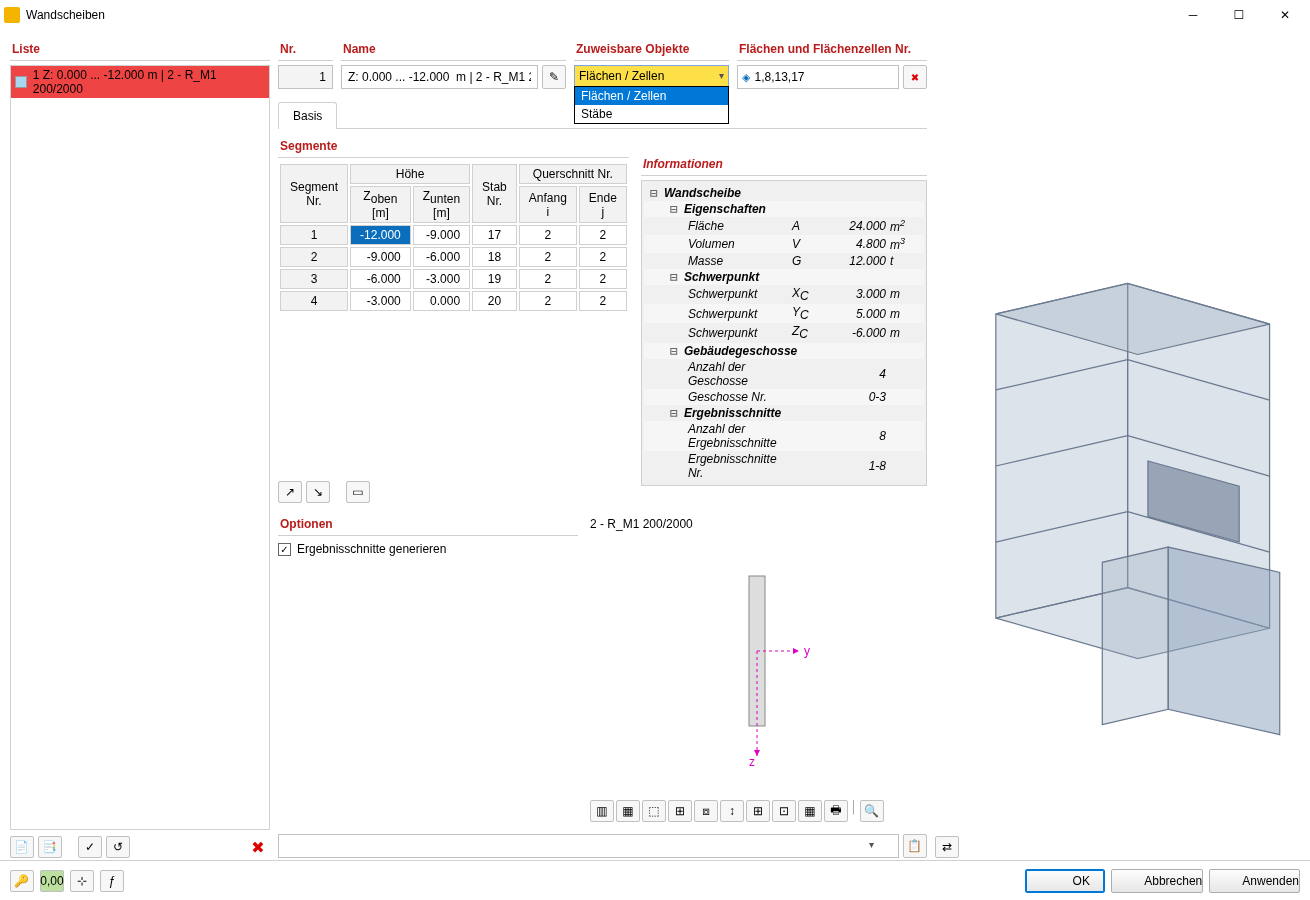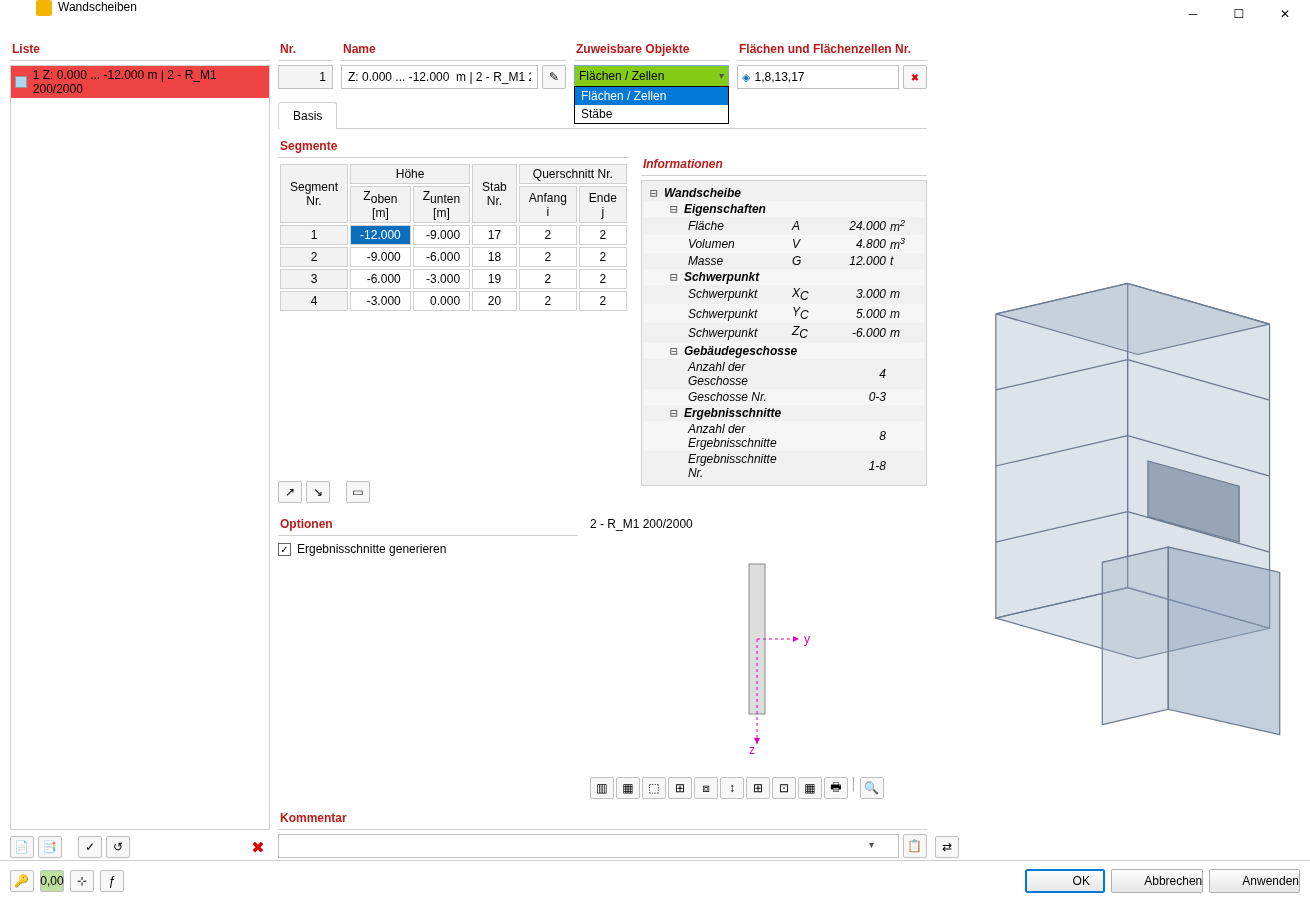--- a/index.html
+++ b/index.html
@@ -1,17 +1,17 @@
 <!DOCTYPE html>
 <html><head>
 <meta charset="utf-8">
 <style>
 * { box-sizing: border-box; margin: 0; padding: 0; font-family: "Segoe UI", Tahoma, sans-serif; font-size: 12px; }
 body { background: #fff; width: 1310px; height: 900px; display: flex; flex-direction: column; overflow: hidden; }
-.titlebar { height: 30px; display: flex; align-items: flex-start; padding: 0 2px 0 20px; margin-left: 16px; }
+.titlebar { height: 30px; display: flex; align-items: center; padding: 0 2px 0 4px; }
 .titlebar .icon { width: 16px; height: 16px; margin-right: 6px; background: #f5b400; border-radius: 2px; }
 .titlebar .title { flex: 1; }
 .titlebar .ctrl { width: 46px; height: 28px; display: flex; align-items: center; justify-content: center; font-size: 12px; font-family: Arial; }
 .main { flex: 1; display: flex; padding: 8px 10px 2px 10px; gap: 8px; min-height: 0; }
 .left { width: 260px; display: flex; flex-direction: column; }
 .center { flex: 1; display: flex; flex-direction: column; min-width: 0; }
 .section-title { color: #b91c1c; font-weight: 600; padding: 4px 2px; border-bottom: 1px solid #d0d0d0; }
 .list-box { flex: 1; border: 1px solid #d0d0d0; background: #fff; margin-top: 4px; overflow: auto; }
 .list-item { display: flex; align-items: center; padding: 2px 4px; cursor: pointer; }
 .list-item.selected { background: #ef4444; justify-content: space-between; }
@@ -23,21 +23,21 @@
 .top-nr { width: 55px; }
 .top-name { flex: 1; }
 .top-assign { width: 155px; }
 .top-surfnr { width: 190px; }
 .input-wrap { display: flex; align-items: center; margin-top: 4px; }
 .input { border: 1px solid #c0c0c0; background: #fff; padding: 4px 6px; width: 100%; }
 .input.ro { background: #f4f4f4; text-align: right; }
 .name-row { display: flex; gap: 4px; margin-top: 4px; }
 .name-input { flex: 1; }
 .iconbtn { width: 24px; height: 24px; border: 1px solid #c0c0c0; background: #f7f7f7; display: flex; align-items: center; justify-content: center; cursor: pointer; border-radius: 2px; }
-.select { border: 1px solid #7ea6e0; background: #84cc16; padding: 3px 4px; width: 100%; position: relative; }
+.select { border: 1px solid #7ea6e0; background: #fde047; padding: 3px 4px; width: 100%; position: relative; }
 .select .arrow { position: absolute; right: 4px; top: 4px; font-size: 10px; color: #555; }
 .dropdown { position: absolute; top: 100%; left: -1px; right: -1px; border: 1px solid #000; background: #fff; z-index: 10; }
 .dropdown .opt { padding: 2px 6px; cursor: pointer; }
 .dropdown .opt.selected { background: #0078d7; color: #fff; }
 .tabs { display: flex; margin-top: 8px; border-bottom: 1px solid #d0d0d0; }
 .tab { padding: 6px 14px; border: 1px solid #d0d0d0; border-bottom: none; margin-right: 2px; border-radius: 3px 3px 0 0; background: #fff; cursor: pointer; position: relative; top: 1px;}
 .tab.active { background: #fff; }
 .panels { flex: 1; display: flex; flex-direction: column; margin-top: 6px; min-height: 0; }
 .row2 { display: flex; gap: 12px; min-height: 0; }
 .seg-panel { flex: 0 0 300px; display: flex; flex-direction: column; }
@@ -364,21 +364,20 @@
             <div class="tbtn">⊡</div>
             <div class="tbtn">▦</div>
             <div class="tbtn">🖶</div>
             <span style="color:#999;">│</span>
             <div class="tbtn">🔍</div>
           </div>
         </div>
       </div>
 
       <div class="comment-row">
-        <div class="section-title">Kommentar</div>
         <div class="comment-input">
           <div class="combobox">
             <span class="arrow">▾</span>
           </div>
           <div class="iconbtn">📋</div>
         </div>
       </div>
     </div>
   </div>
 

